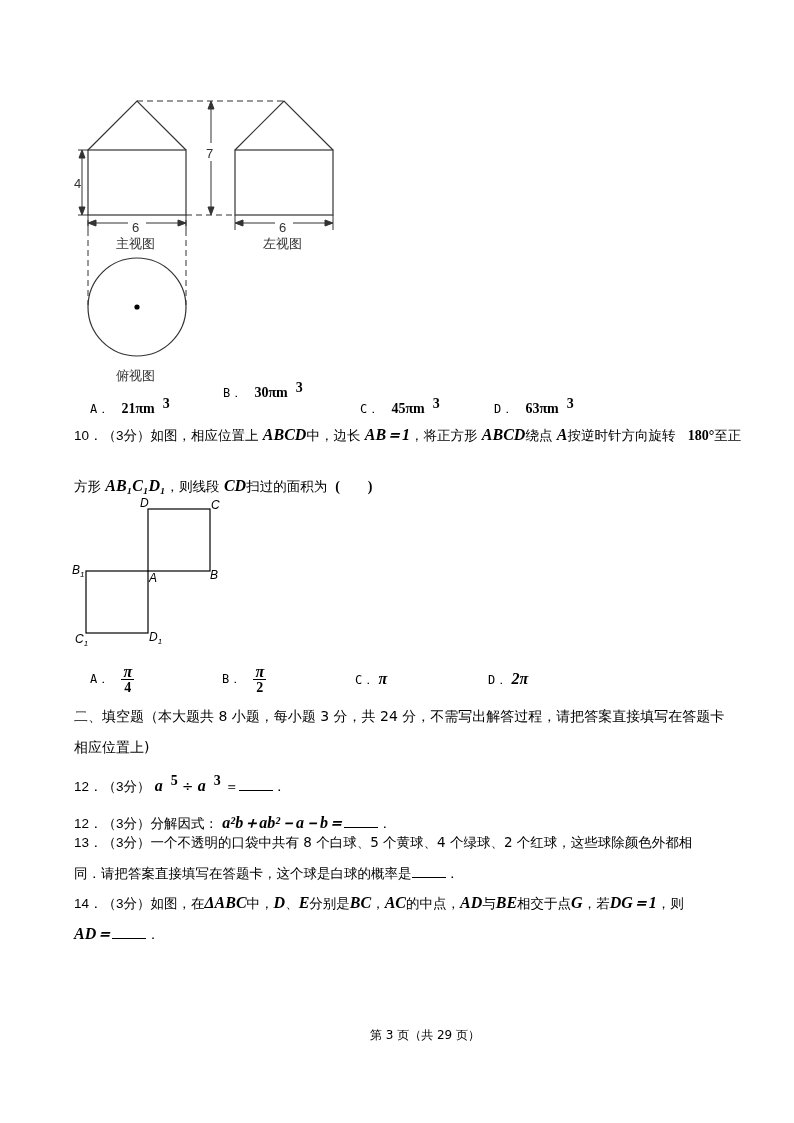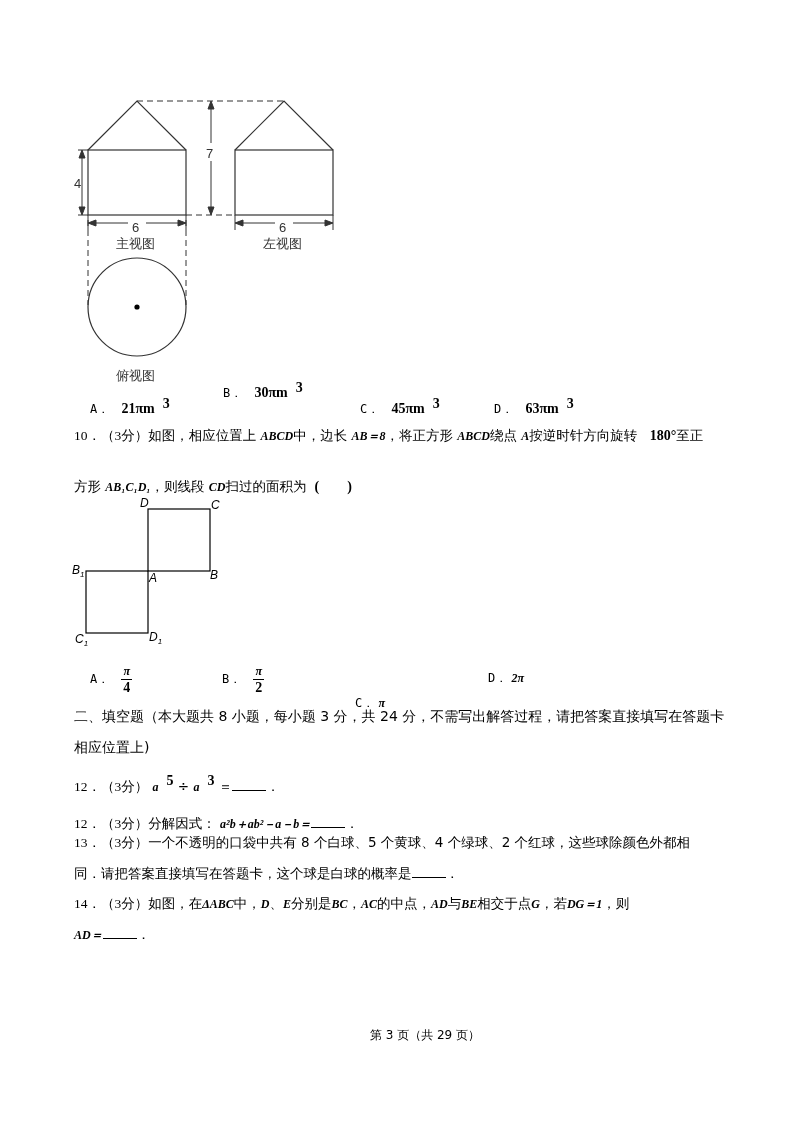--- a/index.html
+++ b/index.html
@@ -1,21 +1,21 @@
 <!DOCTYPE html>
 <html><head>
 <meta charset="utf-8">
 <style>
   html, body { margin:0; padding:0; background:#ffffff; }
   body { width:794px; height:1123px; position:relative; overflow:hidden;
          font-family:"DejaVu Sans", sans-serif; color:#000; }
   .abs { position:absolute; }
   .line { position:absolute; left:74px; font-size:13.5px; white-space:nowrap; line-height:20px; }
-  .serif { font-family:Liberation Serif, serif;text-align:right; }
-  .m { font-family:"Liberation Serif", serif; font-weight:bold; font-style:italic; font-size:12px; }
+  .serif { font-family:Liberation Sans, sans-serif;text-align:right; }
+  .m { font-family:"Liberation Serif", serif; font-weight:bold; font-style:italic; font-size:16px; }
   .mb { font-family:"Liberation Serif", serif; font-weight:bold; font-size:14px;margin-left:8px; }
   .blank { display:inline-block; width:34px; border-bottom:1px solid #000; height:12px; vertical-align:baseline; }
   .opt { position:absolute; font-size:13px; white-space:nowrap; }
   .optlabel { font-family:"DejaVu Sans Mono", monospace; font-size:12px; }
   .heading { font-weight:normal; font-size:14px; }
   .frac { display:inline-block; vertical-align:middle; text-align:center; line-height:15px; }
   .frac .num { display:block; border-bottom:1px solid #000; padding:0 2px; }
   .frac .den { display:block; }
   sup { font-size:9px; }
   .footer { position:absolute; top:1027px; left:0; width:794px; text-align:center; font-size:12px;margin-left:28px; }
@@ -100,21 +100,21 @@
   <span class="mb">45πm</span><sup class="mb">3</sup>
 </div>
 <div class="opt" style="left:494px;top:396px">
   <span class="optlabel">D．</span>
   <span class="mb">63πm</span><sup class="mb">3</sup>
 </div>
 
 <div class="line" style="top:425px">
   <span class="serif">10．（3分）</span><span>如图，相应位置上</span>
   <span class="m">ABCD</span><span>中，边长</span>
-  <span class="m">AB＝8</span><span>，将正方形</span>
+  <span class="m">AB＝1</span><span>，将正方形</span>
   <span class="m">ABCD</span><span>绕点</span>
   <span class="m">A</span><span>按逆时针方向旋转</span>
   <span class="mb">180°</span><span>至正</span>
 </div>
 <div class="line" style="top:476px">
   <span>方形</span>
   <span class="m">AB₁C₁D₁</span><span>，则线段</span>
   <span class="m">CD</span><span>扫过的面积为</span><span class="mb">(　　)</span>
 </div>
 
@@ -135,21 +135,21 @@
 </svg>
 
 <div class="opt" style="left:90px;top:664px">
   <span class="optlabel">A．</span>
   <span class="frac mb"><span class="num m">π</span><span class="den">4</span></span>
 </div>
 <div class="opt" style="left:222px;top:664px">
   <span class="optlabel">B．</span>
   <span class="frac mb"><span class="num m">π</span><span class="den">2</span></span>
 </div>
-<div class="opt" style="left:355px;top:695px">
+<div class="opt" style="left:355px;top:670px">
   <span class="optlabel">C．</span>
   <span class="m">π</span>
 </div>
 <div class="opt" style="left:488px;top:670px">
   <span class="optlabel">D．</span>
   <span class="m">2π</span>
 </div>
 
 <div class="line heading" style="top:706px">二、填空题（本大题共 8 小题，每小题 3 分，共 24 分，不需写出解答过程，请把答案直接填写在答题卡</div>
 <div class="line heading" style="top:737px">相应位置上)</div>

